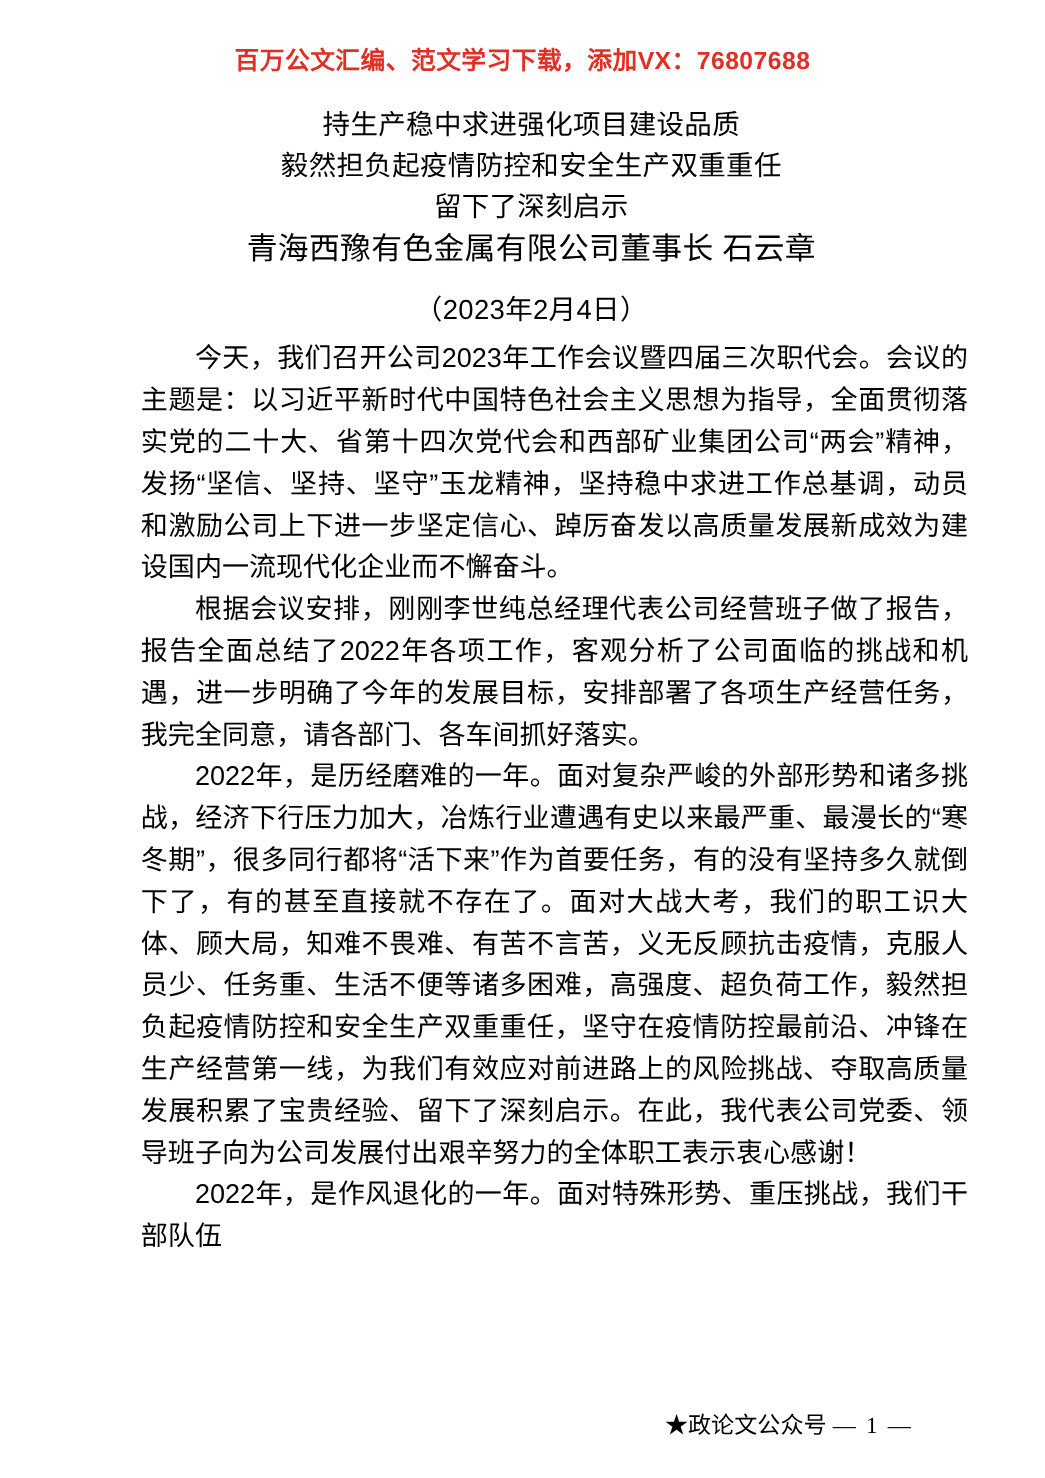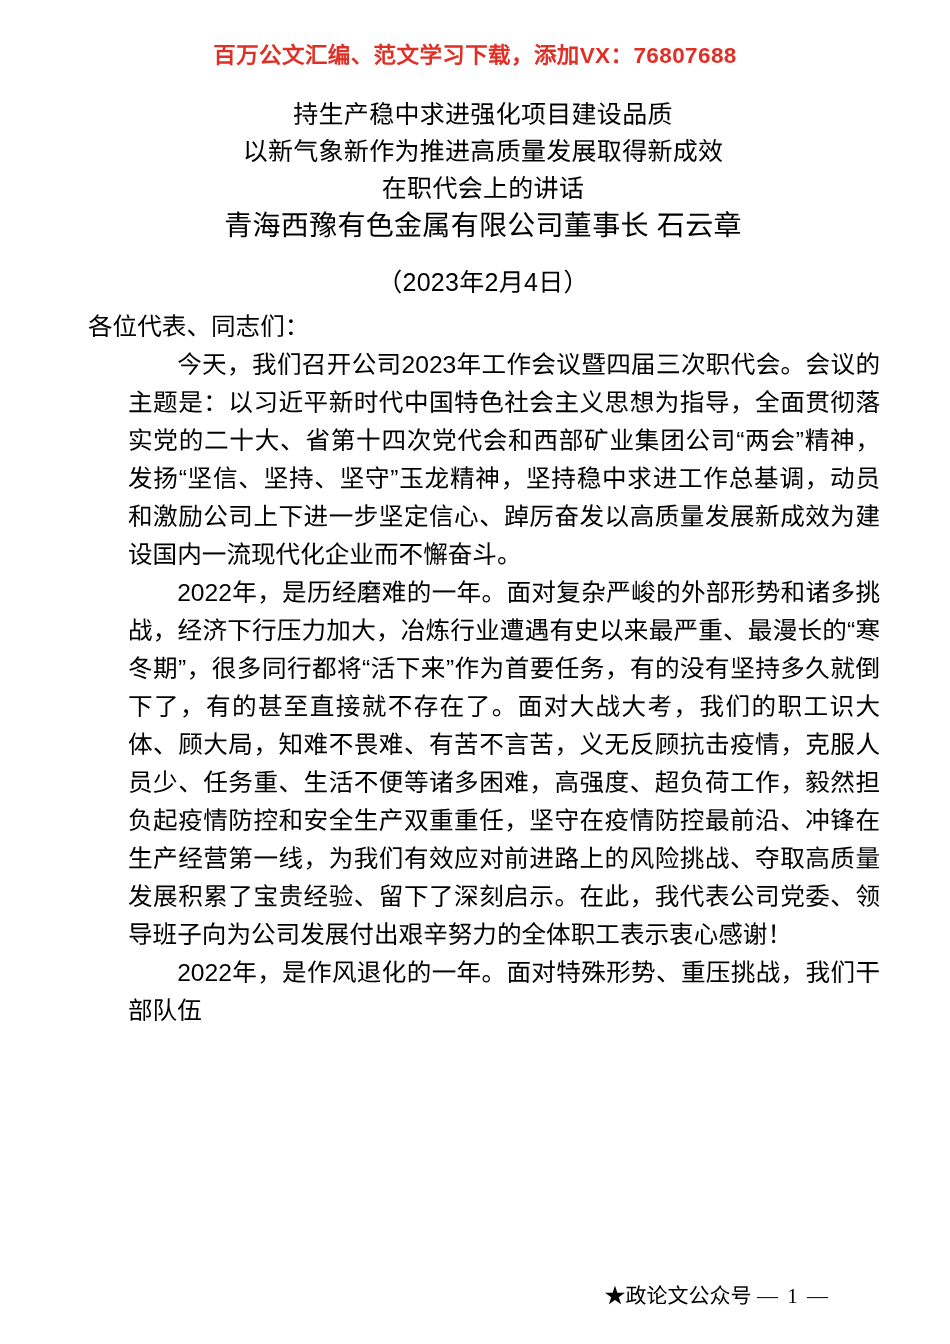--- a/index.html
+++ b/index.html
@@ -116,29 +116,29 @@
 </style>
 </head>
 <body>
 
 <div class="page">
 
   <div class="promo-header">百万公文汇编、范文学习下载，添加VX：76807688</div>
 
   <div class="title-block">
     <div class="title-line">持生产稳中求进强化项目建设品质</div>
-    <div class="title-line">以新气象新作为推进高质量发展取得新成效</div>
-    <div class="title-line">在职代会上的讲话</div>
+    <div class="title-line">毅然担负起疫情防控和安全生产双重重任</div>
+    <div class="title-line">留下了深刻启示</div>
     <div class="title-byline">青海西豫有色金属有限公司董事长  石云章</div>
     <div class="title-date">（2023年2月4日）</div>
   </div>
 
   <div class="body-block">
-    <p class="para">各位代表、同志们：</p>
     <p class="para indent">今天，我们召开公司2023年工作会议暨四届三次职代会。会议的主题是：以习近平新时代中国特色社会主义思想为指导，全面贯彻落实党的二十大、省第十四次党代会和西部矿业集团公司“两会”精神，发扬“坚信、坚持、坚守”玉龙精神，坚持稳中求进工作总基调，动员和激励公司上下进一步坚定信心、踔厉奋发以高质量发展新成效为建设国内一流现代化企业而不懈奋斗。</p>
+    <p class="para indent">根据会议安排，刚刚李世纯总经理代表公司经营班子做了报告，报告全面总结了2022年各项工作，客观分析了公司面临的挑战和机遇，进一步明确了今年的发展目标，安排部署了各项生产经营任务，我完全同意，请各部门、各车间抓好落实。</p>
     <p class="para indent">2022年，是历经磨难的一年。面对复杂严峻的外部形势和诸多挑战，经济下行压力加大，冶炼行业遭遇有史以来最严重、最漫长的“寒冬期”，很多同行都将“活下来”作为首要任务，有的没有坚持多久就倒下了，有的甚至直接就不存在了。面对大战大考，我们的职工识大体、顾大局，知难不畏难、有苦不言苦，义无反顾抗击疫情，克服人员少、任务重、生活不便等诸多困难，高强度、超负荷工作，毅然担负起疫情防控和安全生产双重重任，坚守在疫情防控最前沿、冲锋在生产经营第一线，为我们有效应对前进路上的风险挑战、夺取高质量发展积累了宝贵经验、留下了深刻启示。在此，我代表公司党委、领导班子向为公司发展付出艰辛努力的全体职工表示衷心感谢！</p>
     <p class="para indent">2022年，是作风退化的一年。面对特殊形势、重压挑战，我们干部队伍</p>
   </div>
 
   <div class="footer">
     <span class="mark">★政论文公众号</span>
     <span class="pageno">— 1 —</span>
   </div>
 
 </div>

